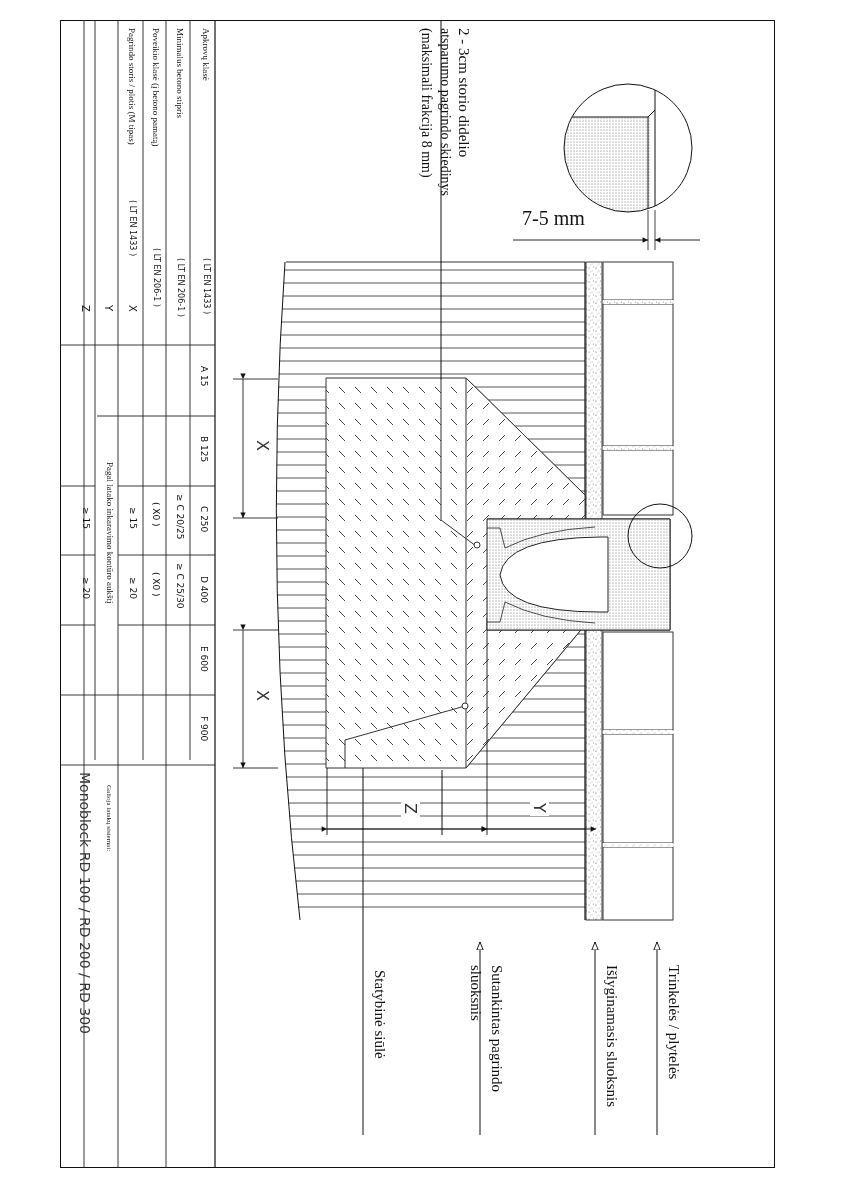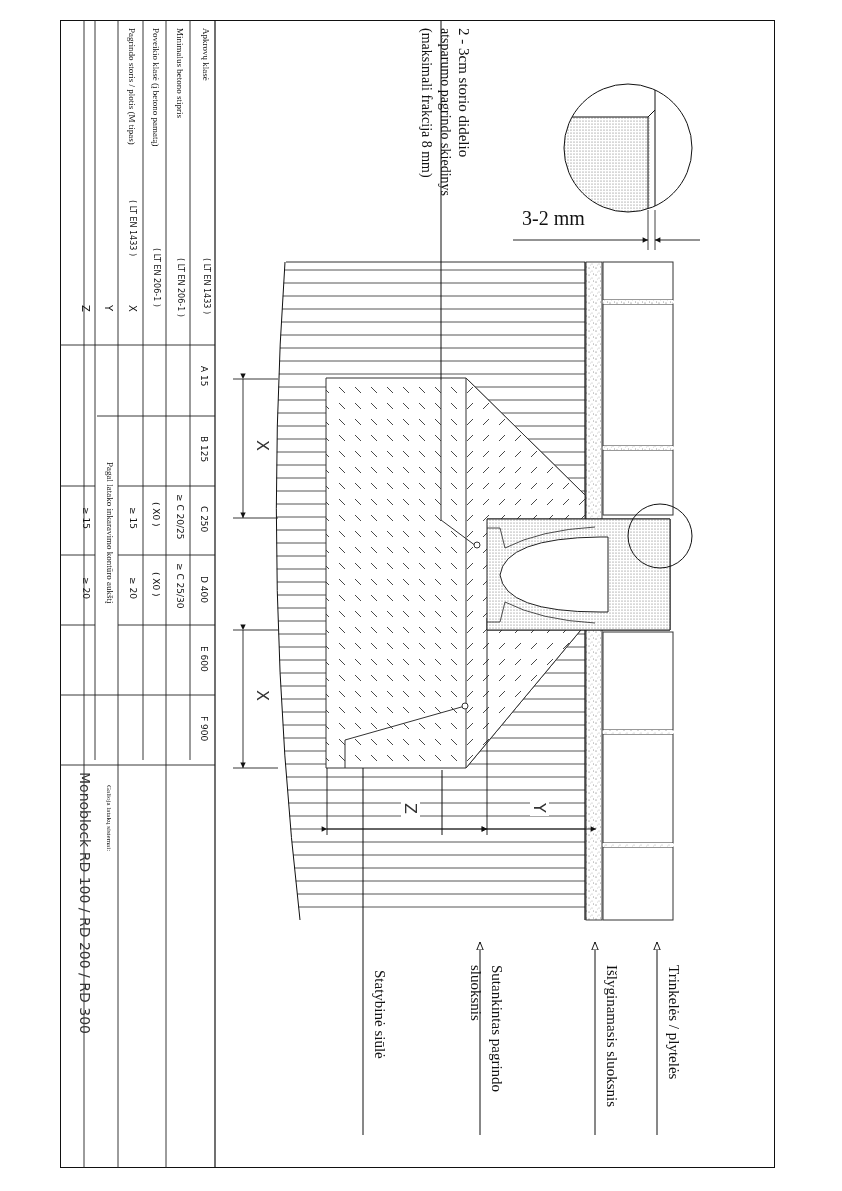--- a/index.html
+++ b/index.html
@@ -205,21 +205,21 @@
     <line x1="118" y1="625" x2="215" y2="625"></line>
     <line x1="60" y1="695" x2="215" y2="695"></line>
     <line x1="60" y1="765" x2="215" y2="765"></line>
   </g>
 </svg>
 
 <div class="rot serif" style="left:472px;top:28px;font-size:15px;">2 - 3cm storio didelio</div>
 <div class="rot serif" style="left:453px;top:28px;font-size:14px;">atsparumo pagrindo skiedinys</div>
 <div class="rot serif" style="left:434px;top:28px;font-size:14px;">(maksimali frakcija 8 mm)</div>
 
-<div class="serif" style="position:absolute;left:522px;top:207px;font-size:20px;">3-2 mm</div>
+<div class="serif" style="position:absolute;left:522px;top:207px;font-size:20px;">7-5 mm</div>
 
 <div class="rot sans" style="left:272px;top:440px;font-size:16px;color:#333;">X</div>
 <div class="rot sans" style="left:272px;top:690px;font-size:16px;color:#333;">X</div>
 <div class="rot sans" style="left:420px;top:800px;font-size:16px;color:#333;background:#fff;padding:0 3px;">Z</div>
 <div class="rot sans" style="left:549px;top:800px;font-size:16px;color:#333;background:#fff;padding:0 3px;">Y</div>
 
 <div class="rot serif" style="left:682px;top:965px;font-size:15px;">Trinkelės / plytelės</div>
 <div class="rot serif" style="left:620px;top:965px;font-size:15px;">Išlyginamasis sluoksnis</div>
 <div class="rot serif" style="left:505px;top:965px;font-size:15px;">Sutankintas pagrindo</div>
 <div class="rot serif" style="left:484px;top:965px;font-size:15px;">sluoksnis</div>

